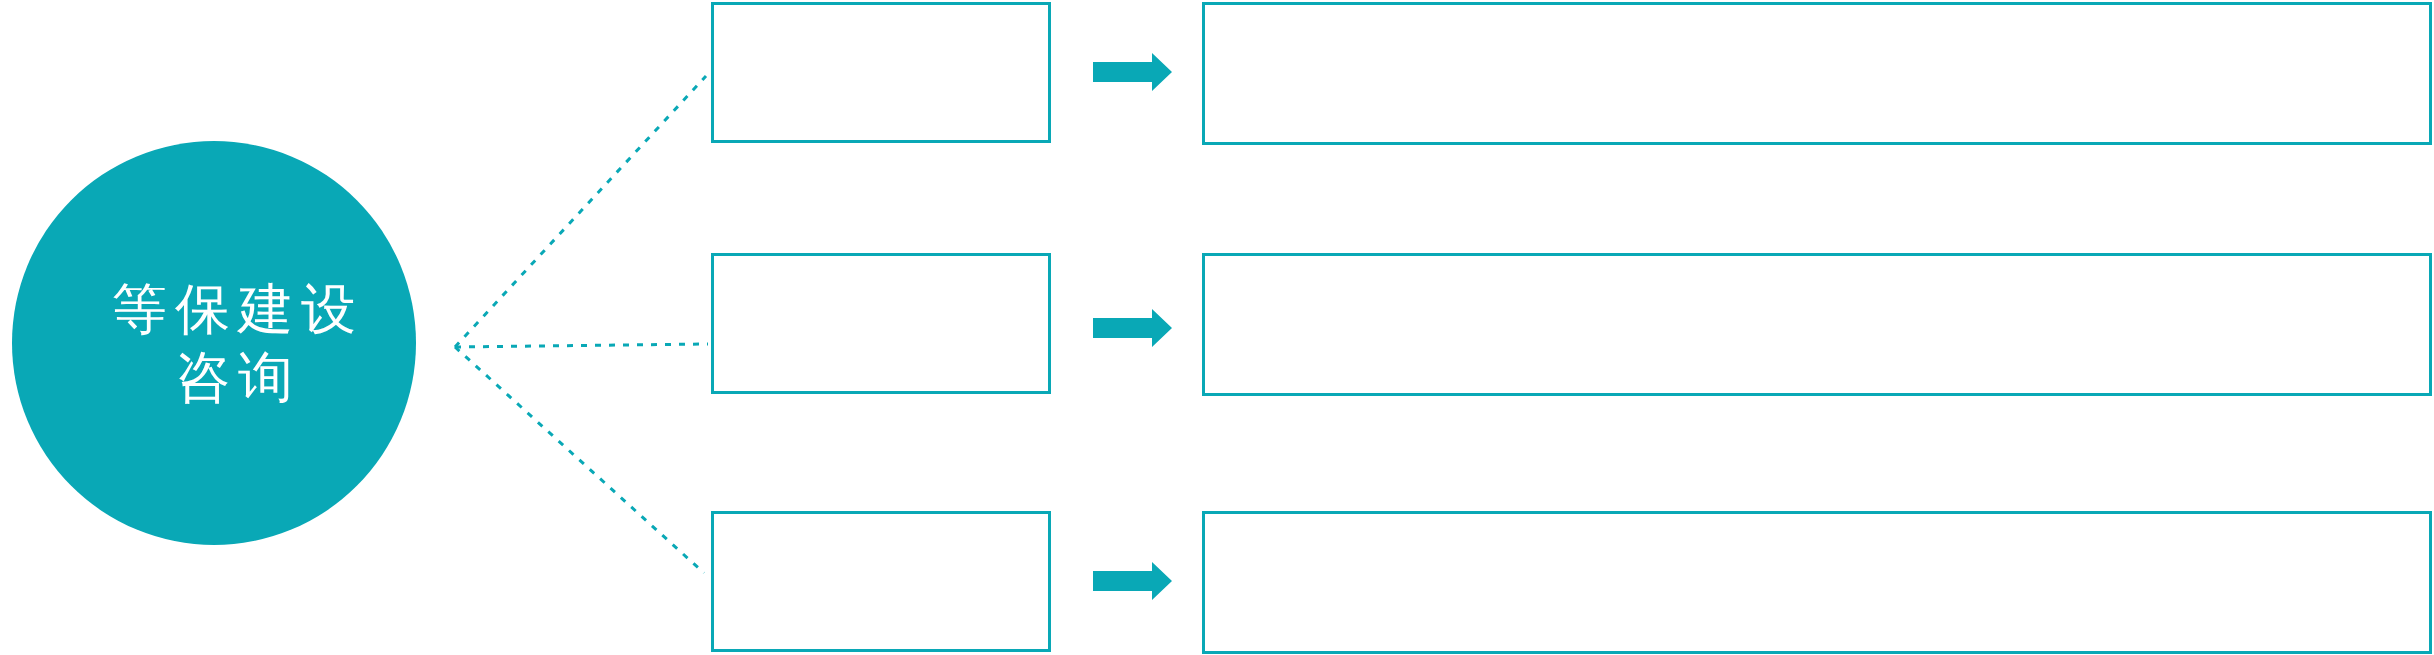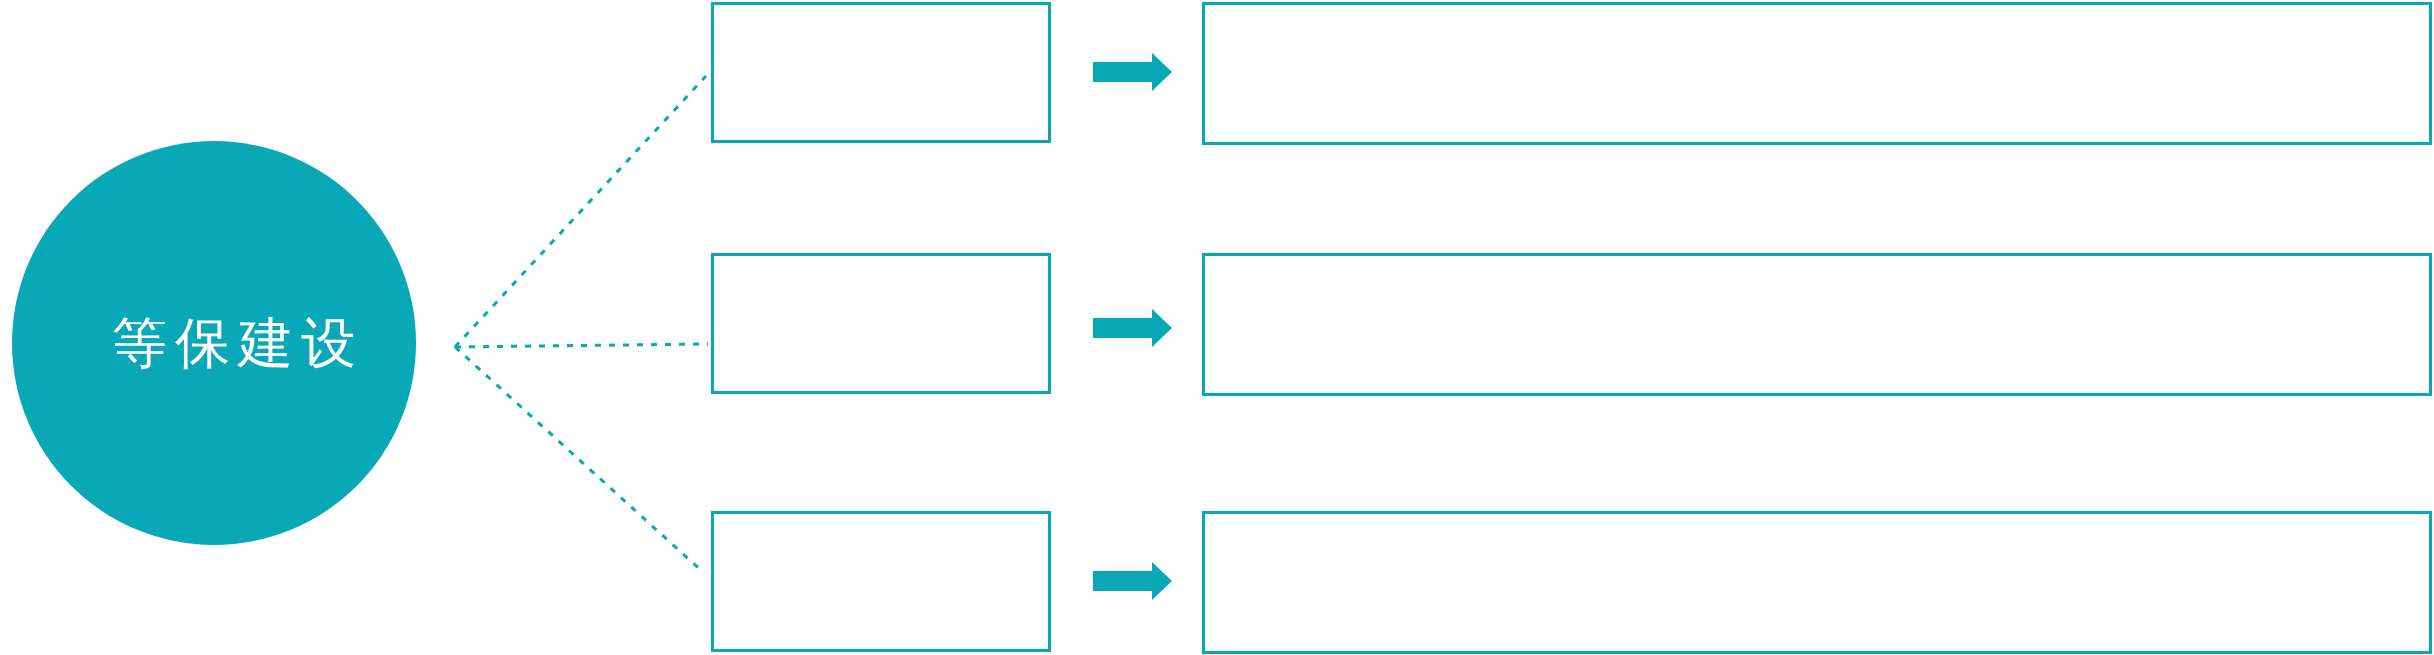--- a/index.html
+++ b/index.html
@@ -81,20 +81,21 @@
 <div class="canvas">
 
   <svg class="connectors" viewBox="0 0 2434 655" xmlns="http://www.w3.org/2000/svg">
     <line class="dotted-line" x1="455" y1="347" x2="706" y2="76"></line>
     <line class="dotted-line" x1="455" y1="347" x2="708" y2="344"></line>
     <line class="dotted-line" x1="455" y1="347" x2="704" y2="573"></line>
   </svg>
 
   <div class="hub-circle">
     <span class="line">等保建设</span>
+    <span class="line">咨询</span>
   </div>
 
   <div class="branch-box row1"></div>
   <div class="arrow-wrap arrow-row1">
     <svg viewBox="0 0 80 40" xmlns="http://www.w3.org/2000/svg">
       <polygon points="0,10 59,10 59,1 79,20 59,39 59,30 0,30"></polygon>
     </svg>
   </div>
   <div class="content-box row1"></div>
 

